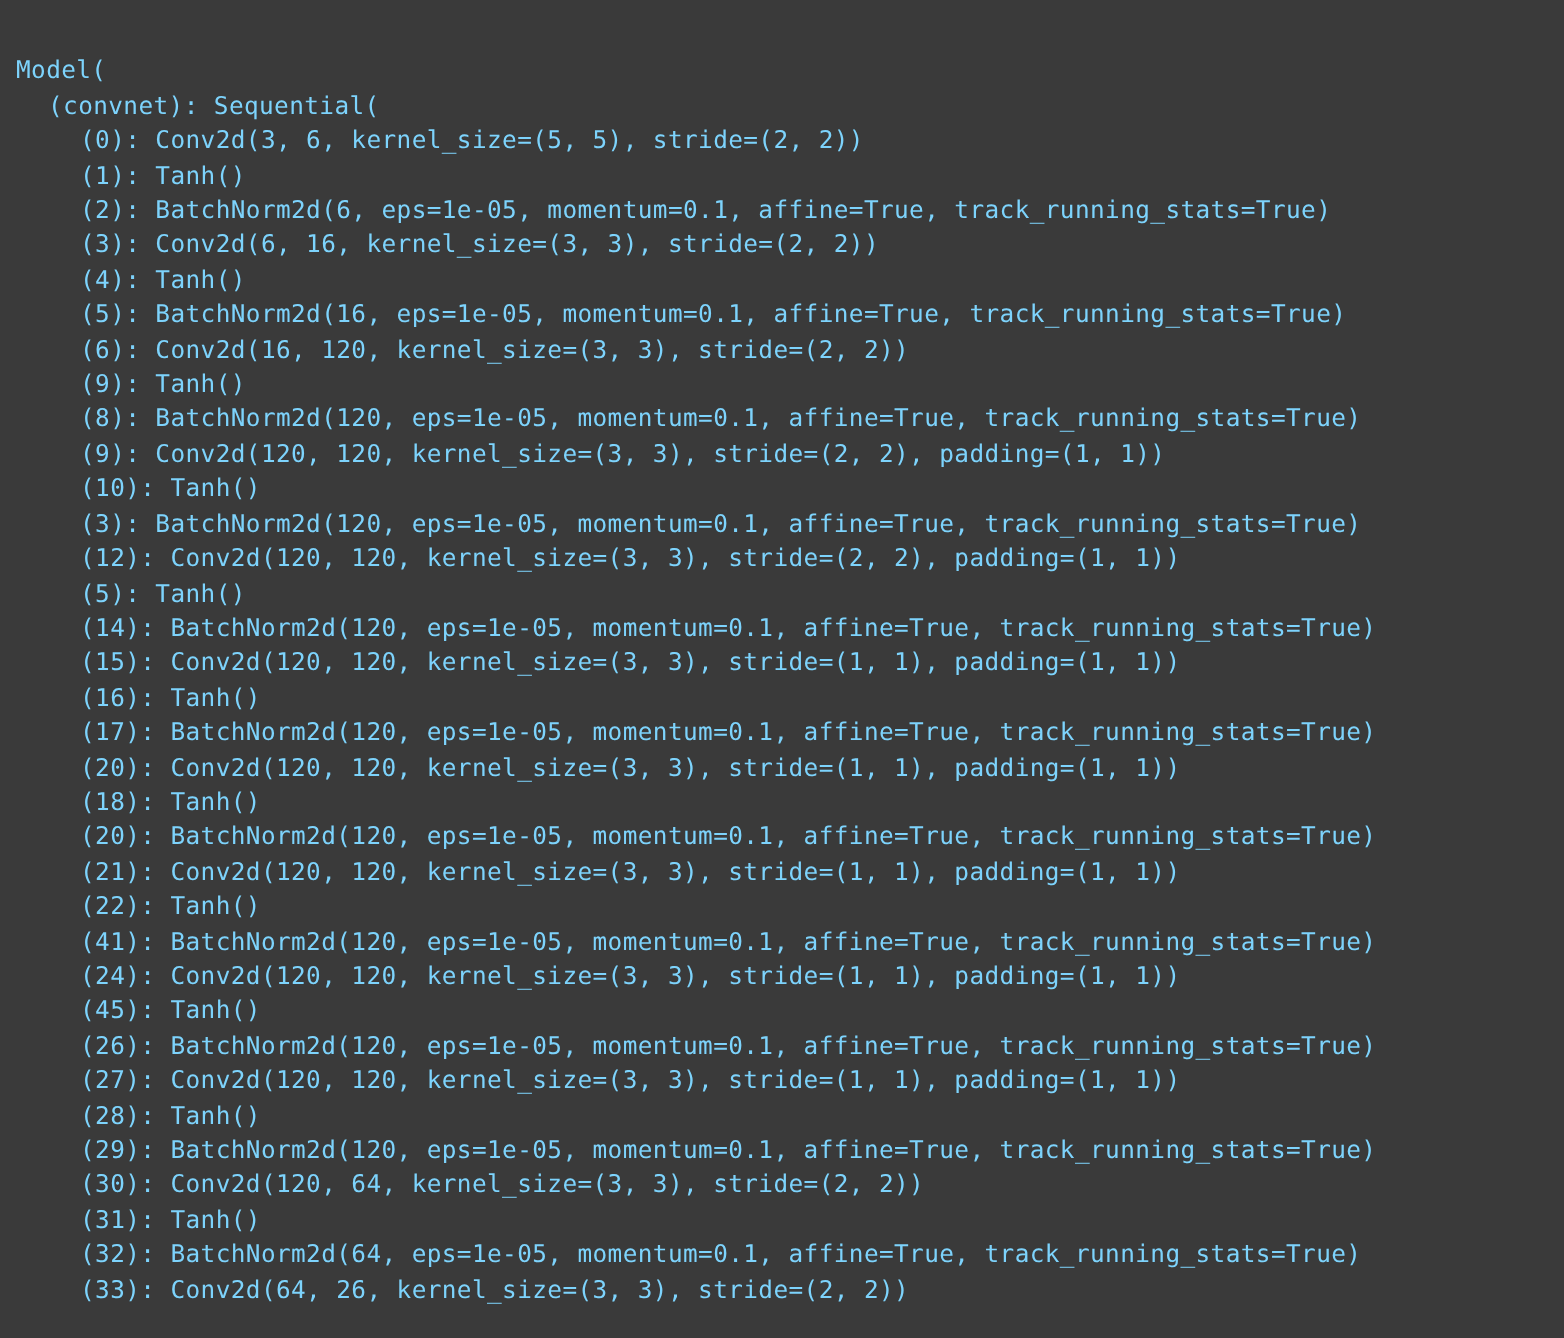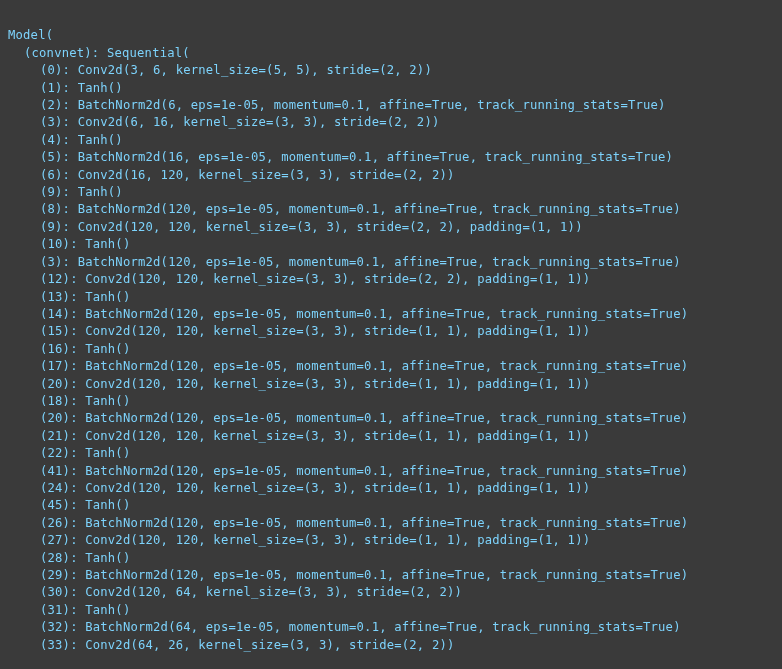--- a/index.html
+++ b/index.html
@@ -39,21 +39,21 @@
 <span class="l2">(3): Conv2d(6, 16, kernel_size=(3, 3), stride=(2, 2))</span>
 <span class="l2">(4): Tanh()</span>
 <span class="l2">(5): BatchNorm2d(16, eps=1e-05, momentum=0.1, affine=True, track_running_stats=True)</span>
 <span class="l2">(6): Conv2d(16, 120, kernel_size=(3, 3), stride=(2, 2))</span>
 <span class="l2">(9): Tanh()</span>
 <span class="l2">(8): BatchNorm2d(120, eps=1e-05, momentum=0.1, affine=True, track_running_stats=True)</span>
 <span class="l2">(9): Conv2d(120, 120, kernel_size=(3, 3), stride=(2, 2), padding=(1, 1))</span>
 <span class="l2">(10): Tanh()</span>
 <span class="l2">(3): BatchNorm2d(120, eps=1e-05, momentum=0.1, affine=True, track_running_stats=True)</span>
 <span class="l2">(12): Conv2d(120, 120, kernel_size=(3, 3), stride=(2, 2), padding=(1, 1))</span>
-<span class="l2">(13): Tanh()</span>
+<span class="l2">(5): Tanh()</span>
 <span class="l2">(14): BatchNorm2d(120, eps=1e-05, momentum=0.1, affine=True, track_running_stats=True)</span>
 <span class="l2">(15): Conv2d(120, 120, kernel_size=(3, 3), stride=(1, 1), padding=(1, 1))</span>
 <span class="l2">(16): Tanh()</span>
 <span class="l2">(17): BatchNorm2d(120, eps=1e-05, momentum=0.1, affine=True, track_running_stats=True)</span>
 <span class="l2">(20): Conv2d(120, 120, kernel_size=(3, 3), stride=(1, 1), padding=(1, 1))</span>
 <span class="l2">(18): Tanh()</span>
 <span class="l2">(20): BatchNorm2d(120, eps=1e-05, momentum=0.1, affine=True, track_running_stats=True)</span>
 <span class="l2">(21): Conv2d(120, 120, kernel_size=(3, 3), stride=(1, 1), padding=(1, 1))</span>
 <span class="l2">(22): Tanh()</span>
 <span class="l2">(41): BatchNorm2d(120, eps=1e-05, momentum=0.1, affine=True, track_running_stats=True)</span>

